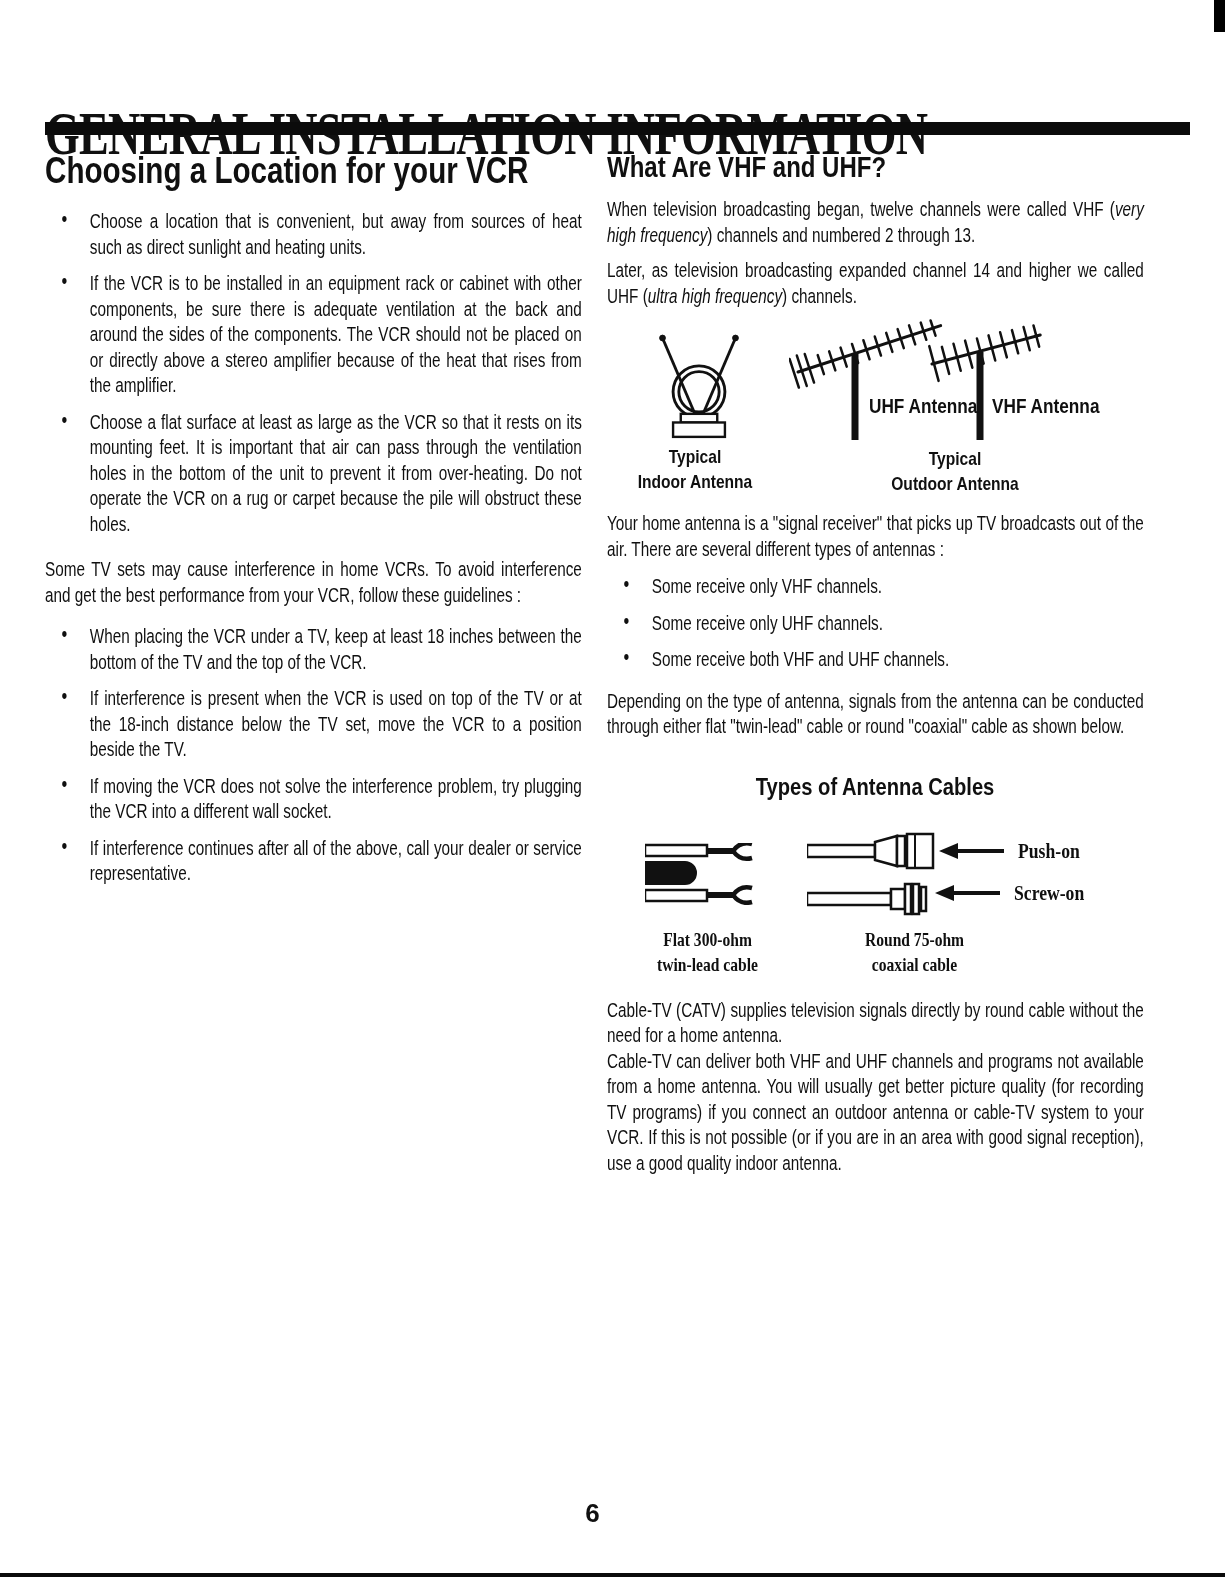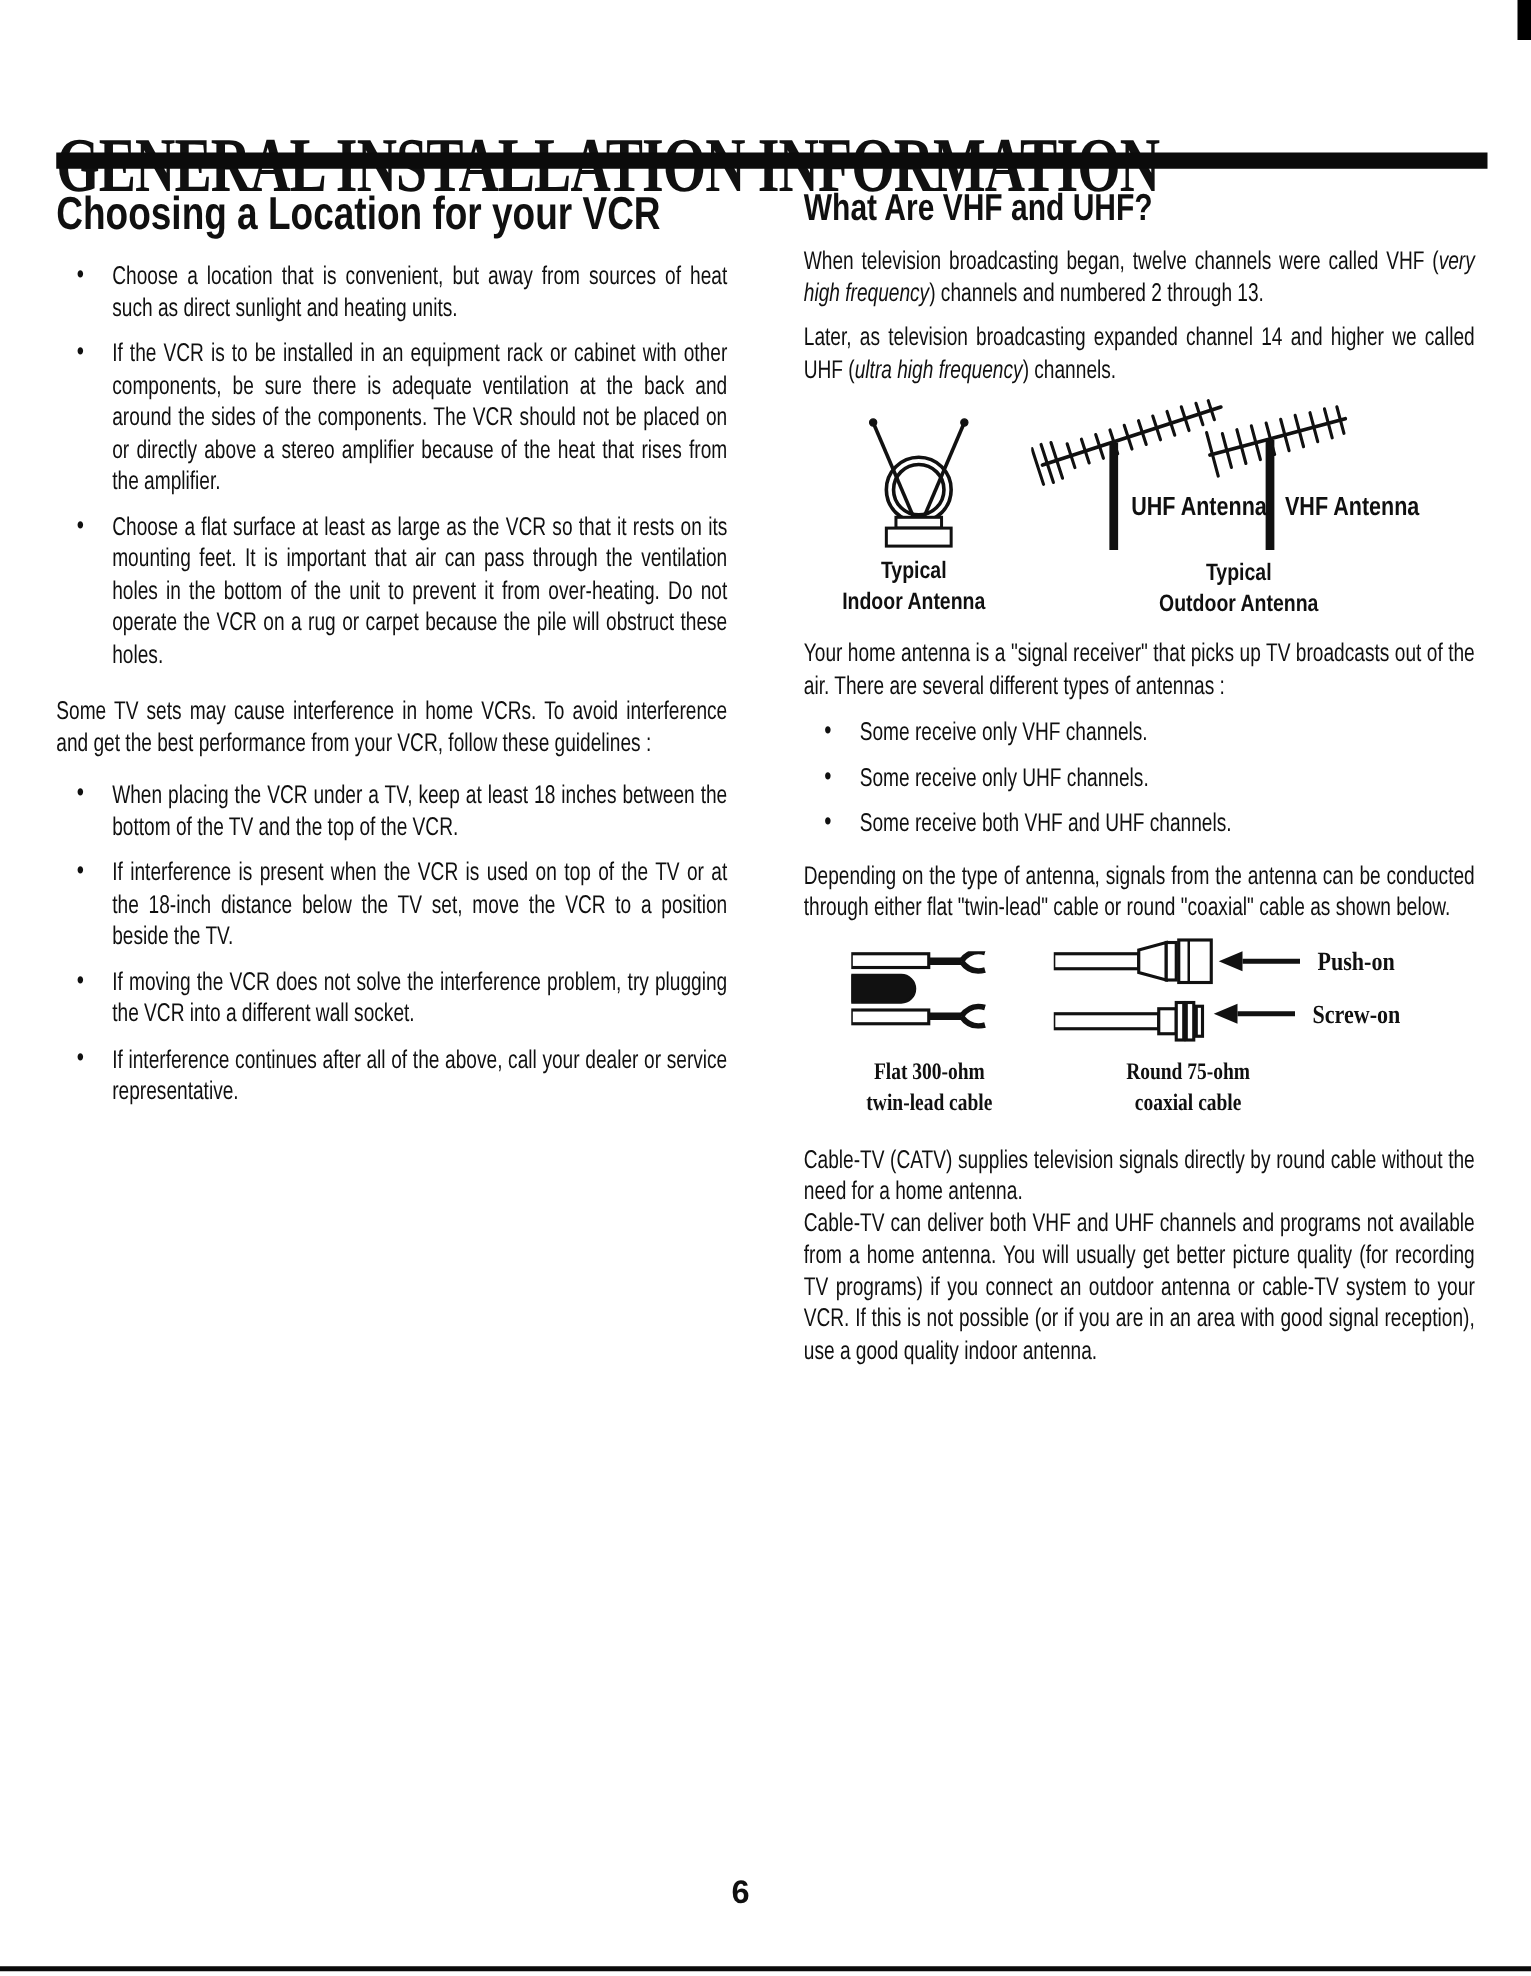--- a/index.html
+++ b/index.html
@@ -13,21 +13,21 @@
   .doc-title {
     position:absolute; left:45px; top:56px;
     font-family:"Liberation Serif", serif; font-weight:bold; font-size:62px;
     letter-spacing:-1px; white-space:nowrap;
     transform:scaleX(.72); transform-origin:0 0;
   }
   .title-rule { position:absolute; left:45px; top:122px; width:1145px; height:13px; background:#0b0b0b; }
   
   .col { position:absolute; top:150px; width:537px; }
   .col-left  { left:45px; }
-  .col-right { left:643px; }
+  .col-right { left:607px; }
   .h2 { font-weight:bold; white-space:nowrap; transform-origin:0 0; margin:0; }
   .h2-left  { font-size:37px; transform:scaleX(.80); margin-bottom:16px; }
   .h2-right { font-size:30px; transform:scaleX(.80); margin-bottom:12px; }
   .txt {
     font-size:20.5px; line-height:25.5px; text-align:justify;
     width:134%; transform:scaleX(.746); transform-origin:0 0;
   }
   .mb10 { margin-bottom:10px; } .mb12 { margin-bottom:12px; } .mb16 { margin-bottom:16px; }
   .mt20 { margin-top:20px; }
   .bullets { display:flex; flex-direction:column; gap:11px; }
@@ -160,20 +160,21 @@
     <div class="txt mb12">Your home antenna is a "signal receiver" that picks up TV broadcasts out of the air.  There are several different types of antennas :</div>
 
     <div class="txt bullets mb16">
       <div class="bi">Some receive only VHF channels.</div>
       <div class="bi">Some receive only UHF channels.</div>
       <div class="bi">Some receive both VHF and UHF channels.</div>
     </div>
 
     <div class="txt">Depending on the type of antenna, signals from the antenna can be conducted through either flat "twin-lead" cable or round "coaxial" cable as shown below.</div>
 
+    <div class="center-h"><span>Types of Antenna Cables</span></div>
 
     <div class="fig fig-cables">
 
       <svg style="left:38px; top:22px;" width="128" height="62" viewBox="0 0 128 62" aria-hidden="true">
         <rect x="0" y="2" width="62" height="11" fill="#fff" stroke-width="2.5"></rect>
         <rect x="0" y="47" width="62" height="11" fill="#fff" stroke-width="2.5"></rect>
         <path d="M0,19 h40 a11,11 0 0 1 0,22 H0 z" fill="#111" stroke-width="2"></path>
         <line x1="62" y1="8" x2="88" y2="8" stroke-width="6"></line>
         <path d="M88,8 c5,-7 12,-9 19,-7" fill="none" stroke-width="4.5"></path>
         <path d="M88,8 c5,7 12,9 19,7" fill="none" stroke-width="4.5"></path>

